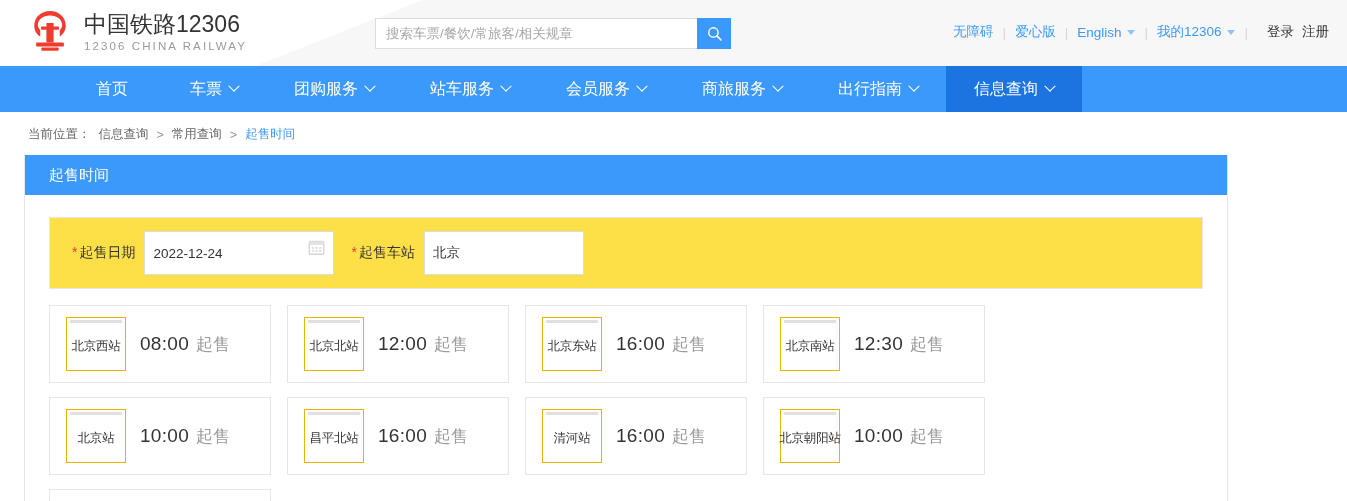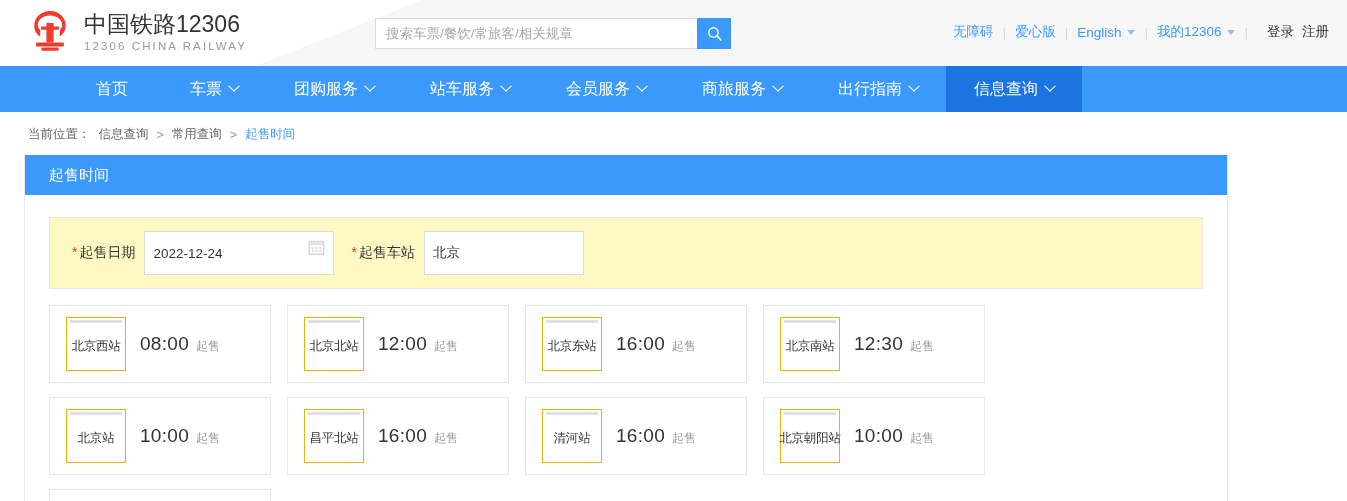--- a/index.html
+++ b/index.html
@@ -131,21 +131,21 @@
   .panel-head {
     height: 40px; background: #3b99fc;
     display: flex; align-items: center;
     padding-left: 24px;
     color: #fff; font-size: 15px;
   }
   .panel-body { padding: 22px 24px 0 24px; }
 
   .form-box {
     border: 1px solid #e8e8e8;
-    background: #fef9c3;
+    background: #fde047;
     height: 72px;
     display: flex; align-items: center;
     padding-left: 22px;
   }
   .field { display: flex; align-items: center; }
   .field-label {
     font-size: 14px; color: #333; white-space: nowrap;
     margin-right: 9px;
   }
   .req { color: #e4393c; margin-right: 2px; }
@@ -189,21 +189,21 @@
   .ticket span {
     font-size: 12.5px; color: #333; line-height: 1;
     margin-top: 4px; white-space: nowrap;
     letter-spacing: -0.2px;
   }
   .card .time {
     margin-left: 14px;
     display: flex; align-items: baseline;
   }
   .card .time .hm { font-size: 19px; color: #333; letter-spacing: 0.3px; }
-  .card .time .qs { font-size: 12px; color: #9a9a9a; margin-left: 7px; }
+  .card .time .qs { font-size: 17px; color: #9a9a9a; margin-left: 7px; }
 </style>
 </head>
 <body>
 
 <div class="header">
   <div class="header-bg-curve"></div>
   <div class="header-bg-right"></div>
 
   <div class="logo-wrap">
     <svg class="logo-mark" viewBox="0 0 64 64">

